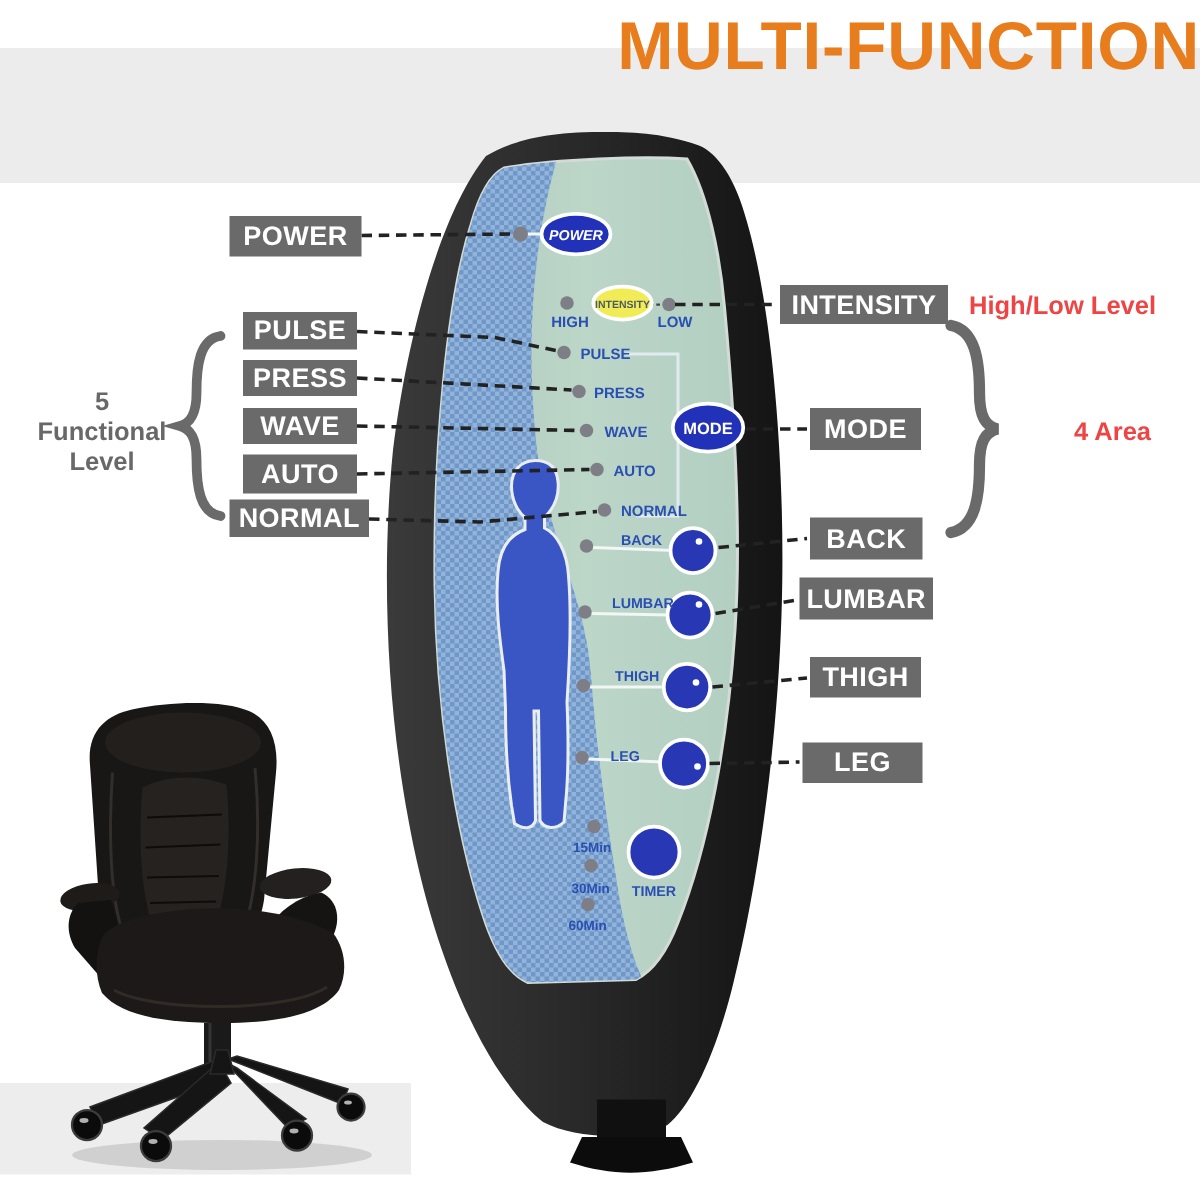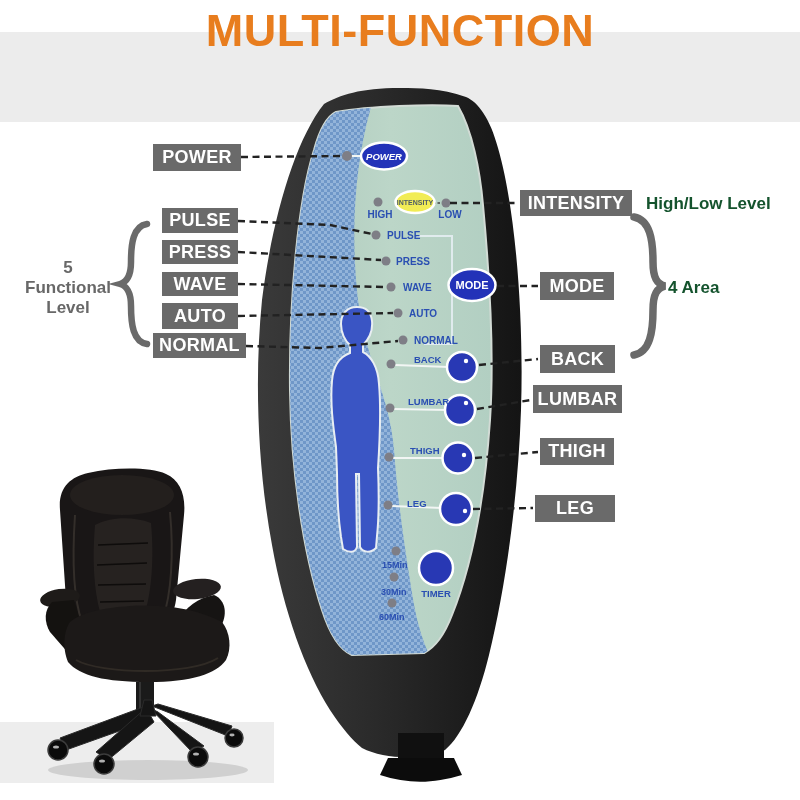--- a/index.html
+++ b/index.html
@@ -1,25 +1,25 @@
 <!DOCTYPE html>
 <html><head>
 <meta charset="utf-8">
 <style>
   html,body{margin:0;padding:0;background:#fff;}
   #canvas{position:relative;width:800px;height:800px;overflow:hidden;
           font-family:"Liberation Sans",sans-serif;background:#ffffff;}
   .band{position:absolute;left:0;top:32px;width:800px;height:90px;background:#ececec;}
   .floorstrip{position:absolute;left:0;top:722px;width:274px;height:61px;background:#ededed;}
-  .title{position:absolute;left:0;top:5px;width:800px;text-align:center;
+  .title{position:absolute;left:0;top:5px;width:800px;text-align:right;
          font-size:45px;font-weight:800;letter-spacing:.5px;color:#e87d1e;}
   .box{position:absolute;background:#6a6a6a;color:#ffffff;display:flex;
        align-items:center;justify-content:center;font-size:18px;font-weight:600;
        letter-spacing:.3px;}
-  .note{position:absolute;color:#14532d;font-weight:700;font-size:17px;}
+  .note{position:absolute;color:#ef4444;font-weight:700;font-size:17px;}
   .grouped{position:absolute;color:#686868;font-weight:700;font-size:17px;
            text-align:center;line-height:20px;}
   svg{position:absolute;left:0;top:0;}
   .label-layer{position:absolute;left:0;top:0;width:800px;height:800px;z-index:5;}
 </style>
 </head>
 <body>
 
 <div id="canvas">
 
@@ -235,21 +235,21 @@
     <div class="box" style="left:162px;top:303px;width:76px;height:26px;">AUTO</div>
     <div class="box" style="left:153px;top:333px;width:93px;height:25px;">NORMAL</div>
     <div class="box" style="left:520px;top:190px;width:112px;height:26px;">INTENSITY</div>
     <div class="box" style="left:540px;top:272px;width:74px;height:28px;">MODE</div>
     <div class="box" style="left:540px;top:345px;width:75px;height:28px;">BACK</div>
     <div class="box" style="left:533px;top:385px;width:89px;height:28px;">LUMBAR</div>
     <div class="box" style="left:540px;top:438px;width:74px;height:27px;">THIGH</div>
     <div class="box" style="left:535px;top:495px;width:80px;height:27px;">LEG</div>
 
     <div class="note" style="left:646px;top:194px;">High/Low Level</div>
-    <div class="note" style="left:668px;top:278px;">4 Area</div>
+    <div class="note" style="left:716px;top:278px;">4 Area</div>
 
     <div class="grouped" style="left:8px;top:258px;width:120px;">
       <div>5</div>
       <div>Functional</div>
       <div>Level</div>
     </div>
   </div>
 
 </div>
 

